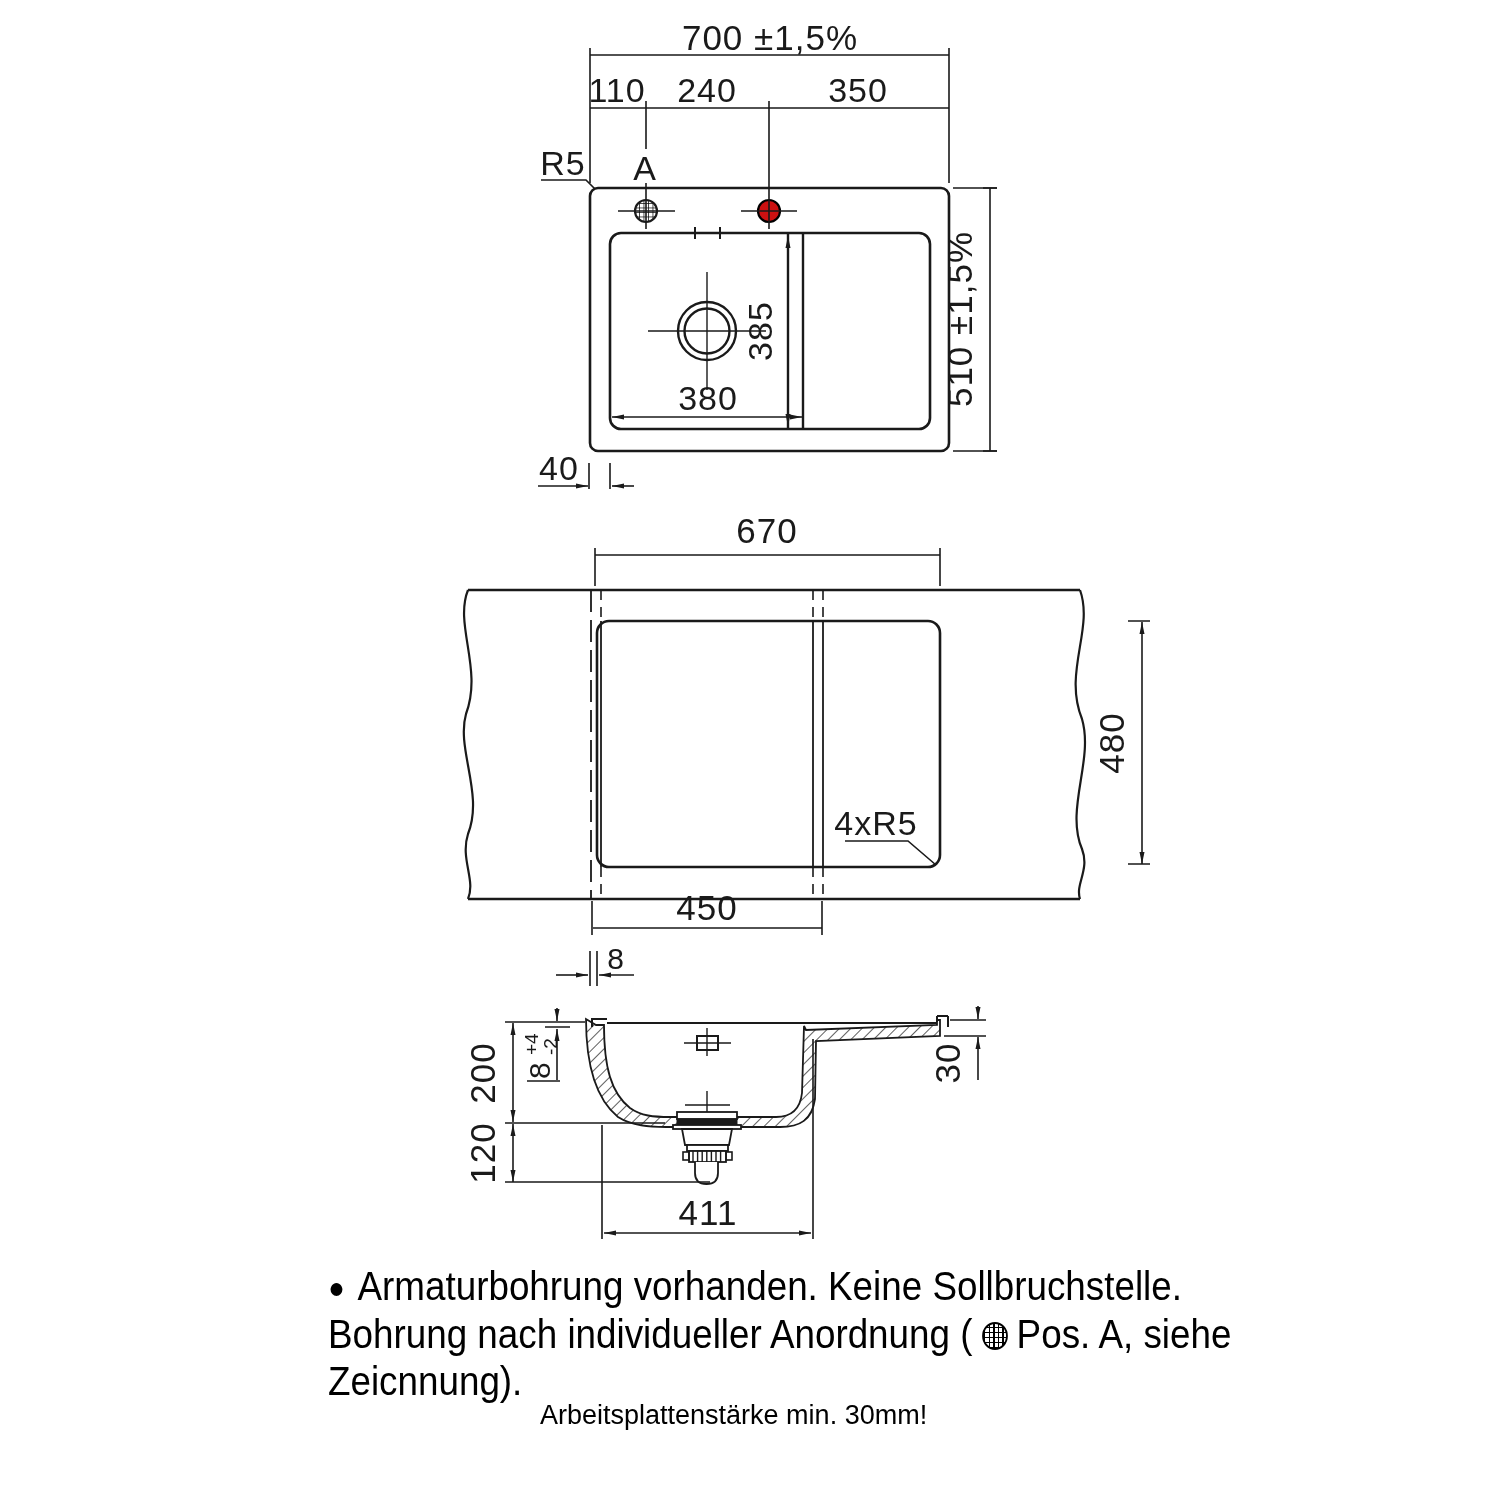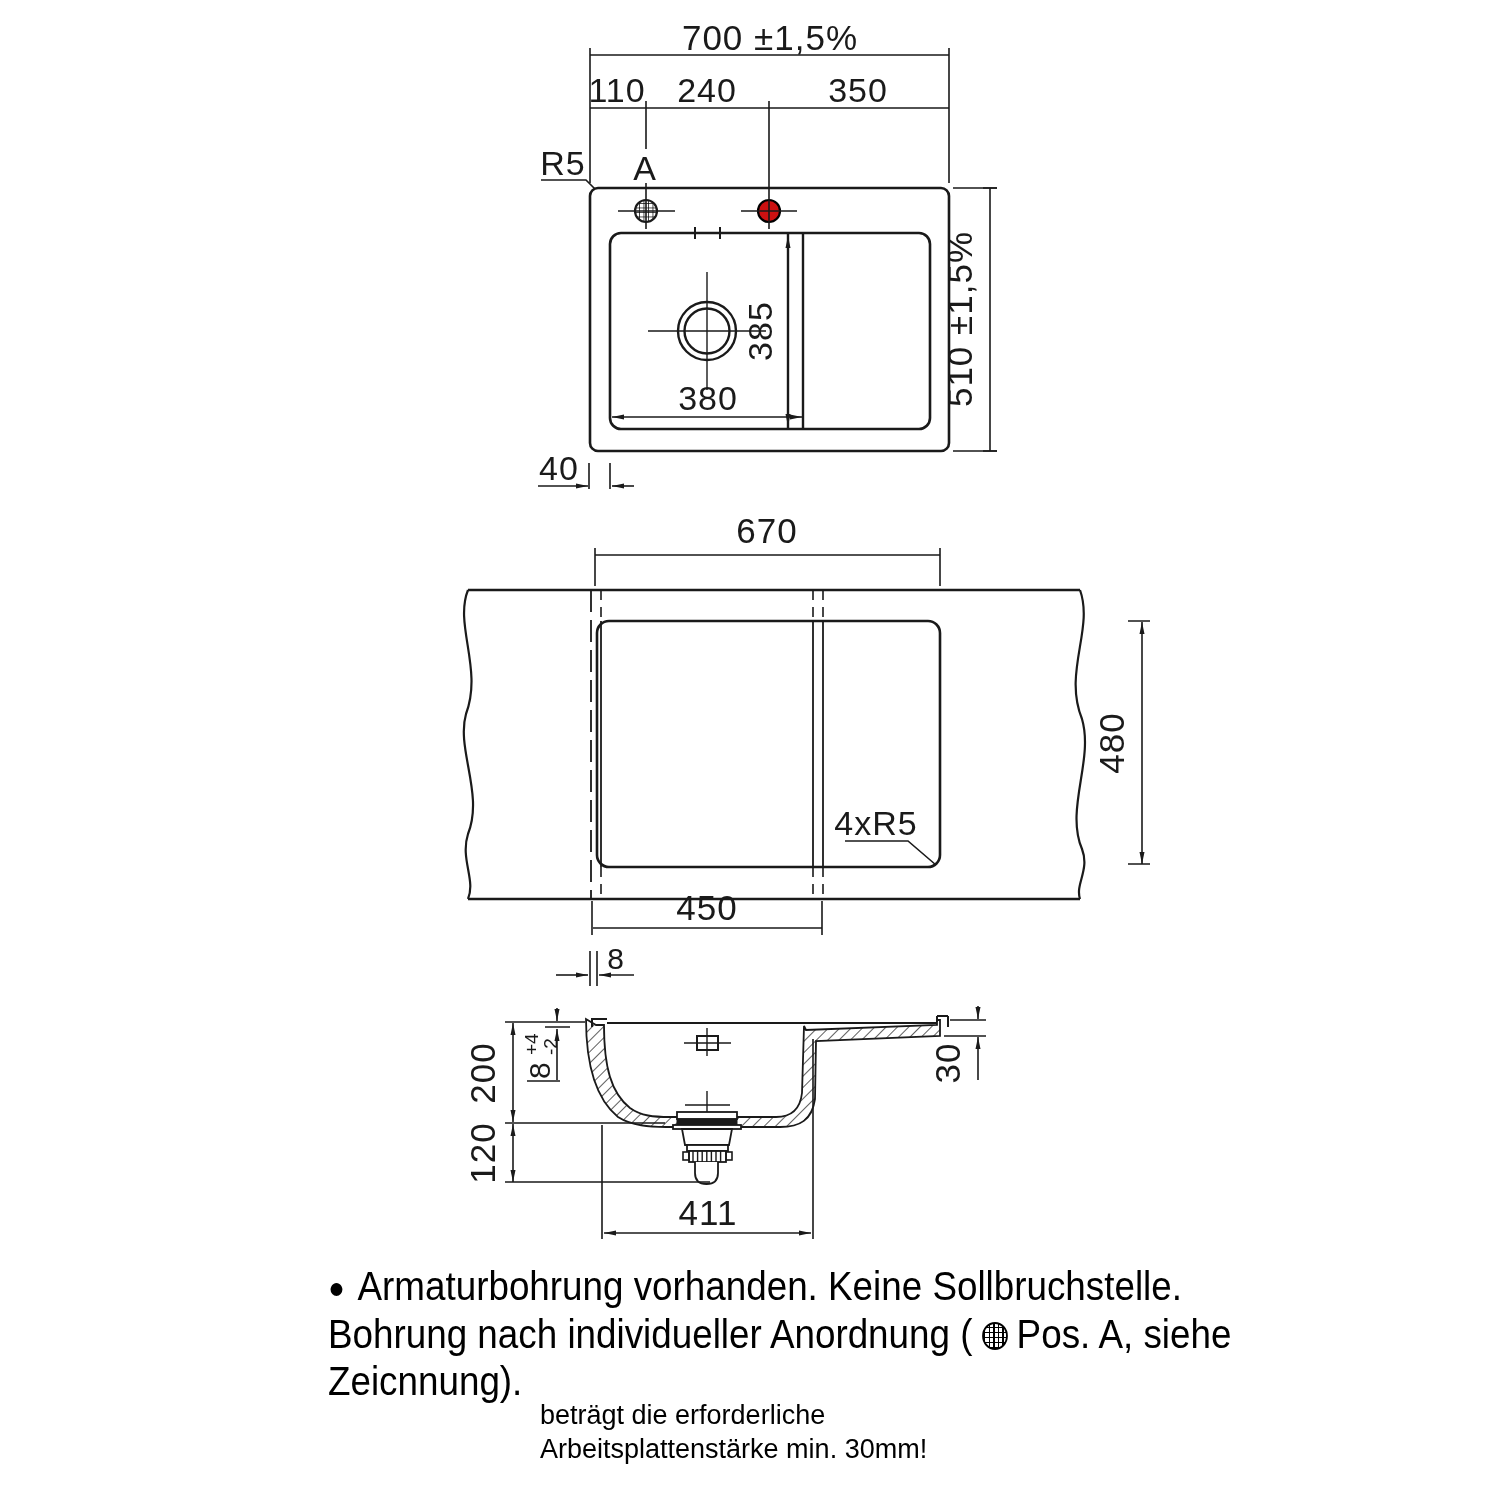--- a/index.html
+++ b/index.html
@@ -167,16 +167,15 @@
 
 
 <div class="notes">
   <div><span class="bullet">●</span><span>Armaturbohrung vorhanden. Keine Sollbruchstelle.</span></div>
   <div><span>Bohrung nach individueller Anordnung (</span><span class="hatch-circle"></span><span>Pos. A, siehe</span></div>
   <div><span>Zeicnnung).</span></div>
 </div>
 
 
 <div class="warning">
-  <div>beträgt die erforderliche</div>
   <div>Arbeitsplattenstärke min. 30mm!</div>
 </div>
 </div>
 
 </body></html>

